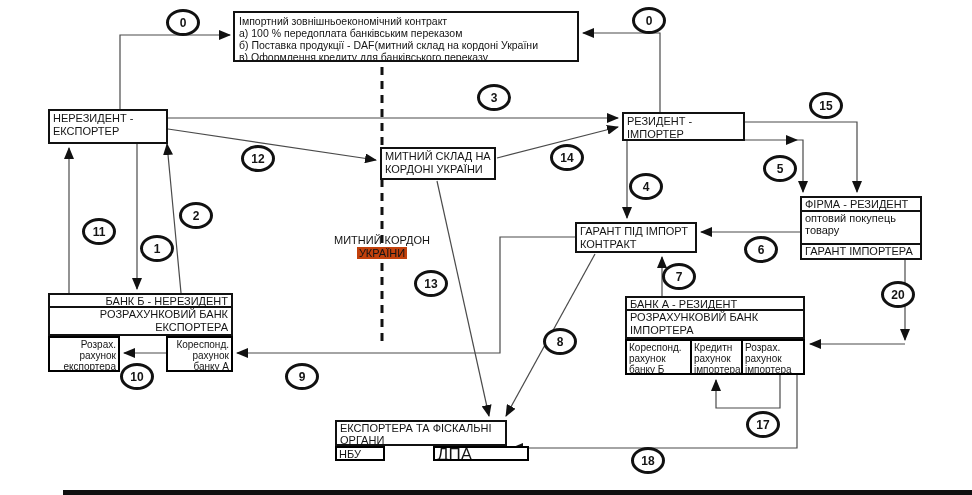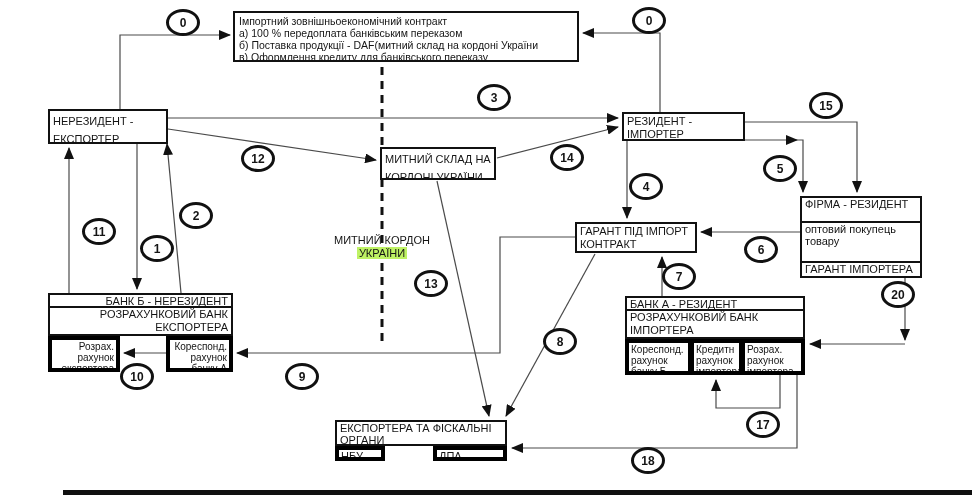--- a/index.html
+++ b/index.html
@@ -2,37 +2,37 @@
 <html><head>
 <meta charset="utf-8">
 <style>
   html,body{margin:0;padding:0;background:#fff;}
   #stage{position:relative;width:972px;height:495px;background:#ffffff;overflow:hidden;
          font-family:"Liberation Sans",sans-serif;color:#141414;}
   #lines{position:absolute;left:0;top:0;width:972px;height:495px;}
   .flow{stroke:#4a4a4a;stroke-width:1.2;fill:none;}
   .border-dash{stroke:#111;stroke-width:3;fill:none;stroke-dasharray:8 6;}
   .box{position:absolute;border:2px solid #111;background:#fff;box-sizing:border-box;
-       font-size:11px;line-height:18px;padding:1px 3px;white-space:pre-line;overflow:hidden;}
+       font-size:11px;line-height:13px;padding:1px 3px;white-space:pre-line;overflow:hidden;}
   .contract{font-size:10.5px;line-height:12px;padding:2px 4px;white-space:normal;}
   .contract div{white-space:nowrap;}
   .bank{position:absolute;box-sizing:border-box;}
   .row{border:2px solid #111;background:#fff;box-sizing:border-box;font-size:11px;
        line-height:13px;padding:0 3px;white-space:pre-line;overflow:hidden;}
   .row + .row{border-top:none;}
   .cellrow{position:relative;}
-  .cell{position:absolute;top:0;height:100%;border:4px solid #000000;background:#fff;
+  .cell{position:absolute;top:0;height:100%;border:2px solid #000000;background:#fff;
         box-sizing:border-box;font-size:10px;line-height:11px;padding:1px 2px;
         white-space:pre-line;overflow:hidden;}
   .num{position:absolute;width:34px;height:27px;border:3px solid #111;border-radius:50%;
        background:#fff;display:flex;align-items:center;justify-content:center;
        font-weight:bold;font-size:12px;box-sizing:border-box;}
   .borderlabel{position:absolute;left:330px;top:234px;width:104px;text-align:center;
        font-size:11px;line-height:13px;}
-  .borderlabel .w2{background:#bef264;padding:0 2px;}
+  .borderlabel .w2{background:#c2410c;padding:0 2px;}
   .artifact{position:absolute;left:63px;top:490px;width:909px;height:5px;background:#101010;}
 </style>
 </head>
 <body>
 
 <div id="stage">
 
   <svg id="lines" viewBox="0 0 972 495" xmlns="http://www.w3.org/2000/svg">
     <defs>
       <marker id="ah" viewBox="0 0 12 10" refX="11" refY="5" markerWidth="12" markerHeight="10" orient="auto" markerUnits="userSpaceOnUse">
@@ -82,22 +82,22 @@
 
   <div class="box" style="left:575px;top:222px;width:122px;height:31px;line-height:13px;">ГАРАНТ ПІД ІМПОРТ
 КОНТРАКТ</div>
 
   <div class="borderlabel">
     <span class="w1">МИТНИЙ  КОРДОН</span><br>
     <span class="w2">УКРАЇНИ</span>
   </div>
 
   <div class="bank" style="left:800px;top:196px;width:122px;">
-    <div class="row" style="height:27px;">ФІРМА - РЕЗИДЕНТ</div>
-    <div class="row" style="height:40px;line-height:12px;">оптовий покупець
+    <div class="row" style="height:16px;">ФІРМА - РЕЗИДЕНТ</div>
+    <div class="row" style="height:33px;line-height:12px;">оптовий покупець
 товару</div>
     <div class="row" style="height:15px;">ГАРАНТ ІМПОРТЕРА</div>
   </div>
 
   <div class="bank" style="left:48px;top:293px;width:185px;text-align:right;">
     <div class="row" style="height:15px;">БАНК Б - НЕРЕЗИДЕНТ</div>
     <div class="row" style="height:28px;">РОЗРАХУНКОВИЙ БАНК
 ЕКСПОРТЕРА</div>
     <div class="cellrow" style="height:36px;">
       <div class="cell" style="left:0;width:72px;">Розрах.
@@ -124,21 +124,21 @@
 рахунок
 імпортера</div>
     </div>
   </div>
 
   <div class="bank" style="left:335px;top:420px;width:172px;">
     <div class="row" style="height:26px;line-height:12px;">ЕКСПОРТЕРА ТА ФІСКАЛЬНІ
 ОРГАНИ</div>
     <div class="cellrow" style="height:15px;">
       <div class="cell" style="left:0;width:50px;font-size:11px;line-height:11px;">НБУ</div>
-      <div class="cell" style="left:98px;width:74px;font-size:11px;line-height:11px;">ДПА</div>
+      <div class="cell" style="left:98px;width:96px;font-size:17px;line-height:11px;">ДПА</div>
     </div>
   </div>
 
   <div class="num" style="left:166px;top:9px;">0</div>
   <div class="num" style="left:632px;top:7px;">0</div>
   <div class="num" style="left:477px;top:84px;">3</div>
   <div class="num" style="left:809px;top:92px;">15</div>
   <div class="num" style="left:241px;top:145px;">12</div>
   <div class="num" style="left:550px;top:144px;">14</div>
   <div class="num" style="left:763px;top:155px;">5</div>

